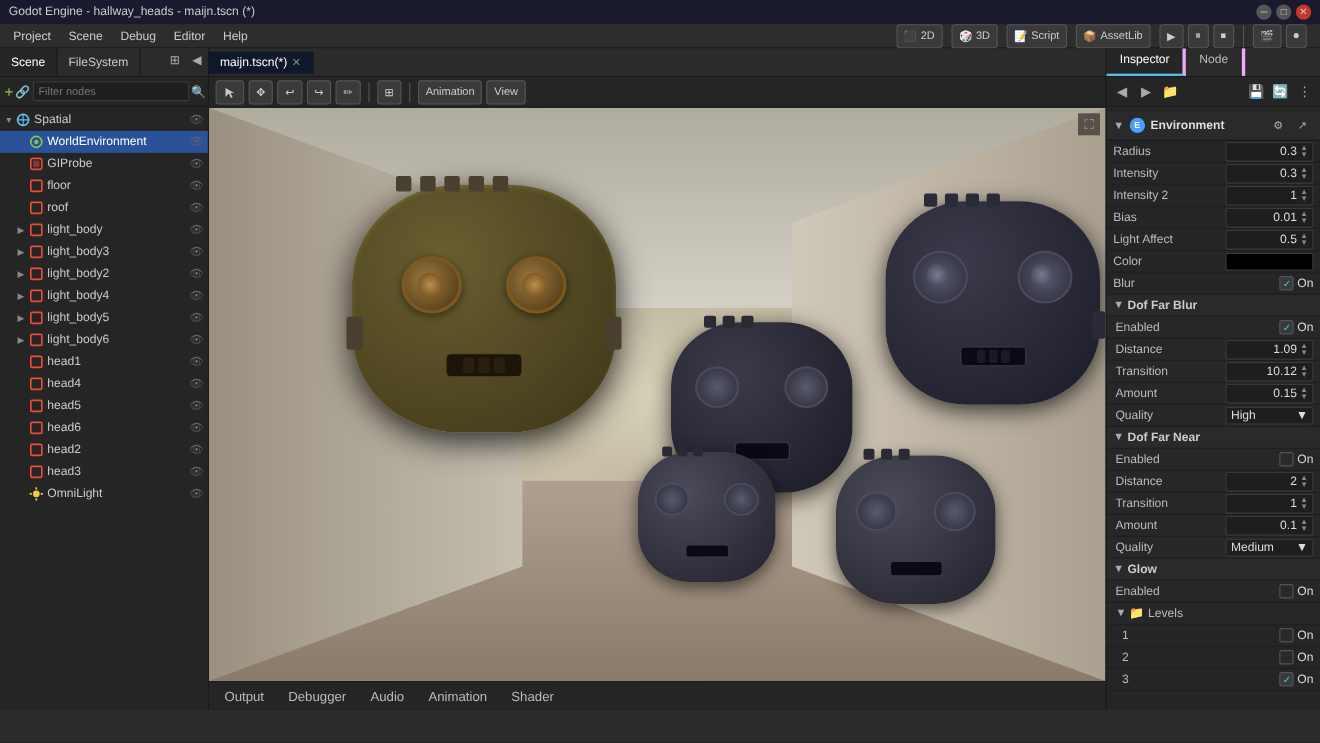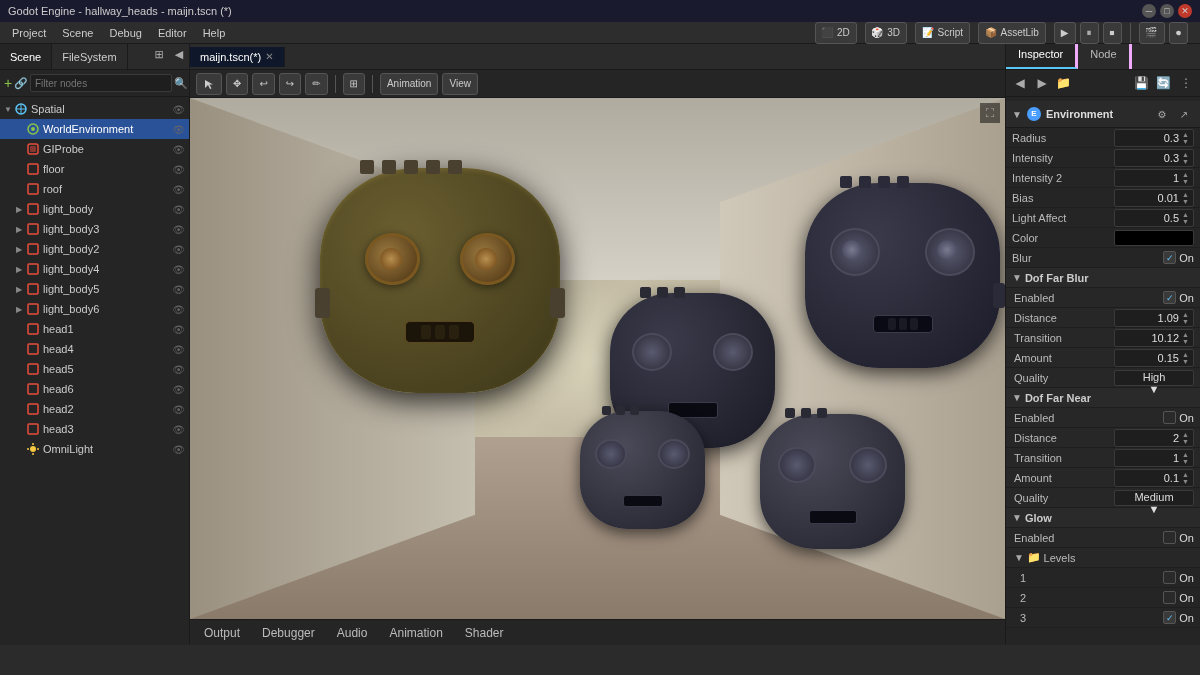--- a/index.html
+++ b/index.html
@@ -401,21 +401,20 @@
       height: 16px;
       background: #1e1e1e;
       border: 1px solid #3a3a3a;
       border-radius: 2px;
       color: #ddd;
       font-size: 11px;
       padding: 0 4px;
       display: flex;
       align-items: center;
       justify-content: space-between;
-      flex-direction: column;
     }
     .spin-arrows {
       display: flex;
       flex-direction: column;
       width: 8px;
     }
     .spin-arrow {
       font-size: 7px;
       color: #888;
       line-height: 7px;

